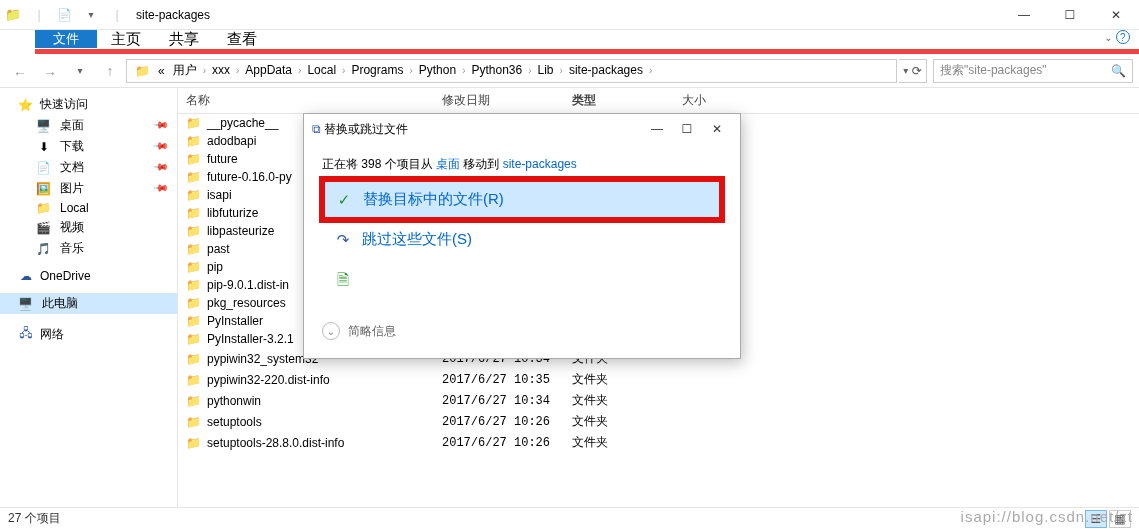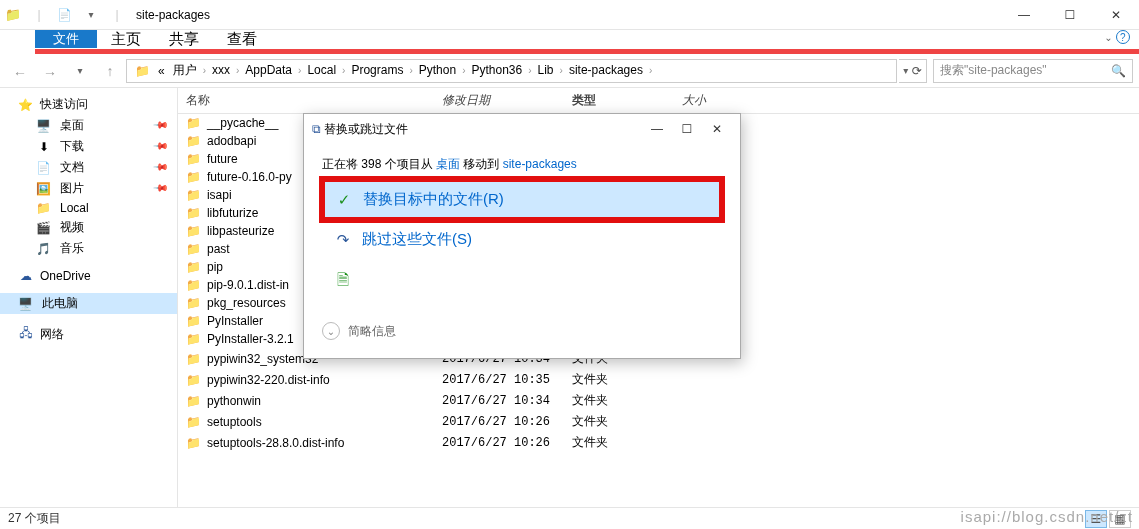--- a/index.html
+++ b/index.html
@@ -39,23 +39,23 @@
 .nav-item { display: flex; align-items: center; padding: 2px 4px 2px 36px; gap: 8px; font-size: 12px; position: relative; }
 .nav-item .pin { position: absolute; right: 10px; color: #555; font-size: 10px; transform: rotate(45deg); }
 .nav-item.selected { background: #cde8ff; }
 .ni-icon { width: 16px; text-align: center; }
 
 
 .file-list { flex: 1; overflow: hidden; }
 .headers { display: flex; border-bottom: 1px solid #e5e5e5; font-size: 12px; color: #444; align-items: flex-end; }
 .headers div { padding: 4px 8px; border-right: 1px solid transparent; }
 .col-name { width: 256px; }
-.col-date { width: 130px; font-style: italic; }
+.col-date { width: 130px; }
 .col-type { width: 110px; font-weight: bold; }
-.col-size { width: 80px; font-style: italic; }
+.col-size { width: 80px; }
 .rows { }
 .row { display: flex; align-items: center; font-size: 12px; padding: 1px 0; }
 .row .cell { padding: 1px 8px; white-space: nowrap; overflow: hidden; text-overflow: ellipsis; }
 .row .name-cell { width: 256px; display: flex; align-items: center; gap: 6px; }
 .row .date-cell { width: 130px; font-family: Liberation Mono, monospace; }
 .row .type-cell { width: 110px; }
 .fico { color: #f3c969; }
 
 
 .statusbar { height: 22px; border-top: 1px solid #e5e5e5; display: flex; align-items: center; padding: 0 8px; font-size: 12px; color: #333; }

